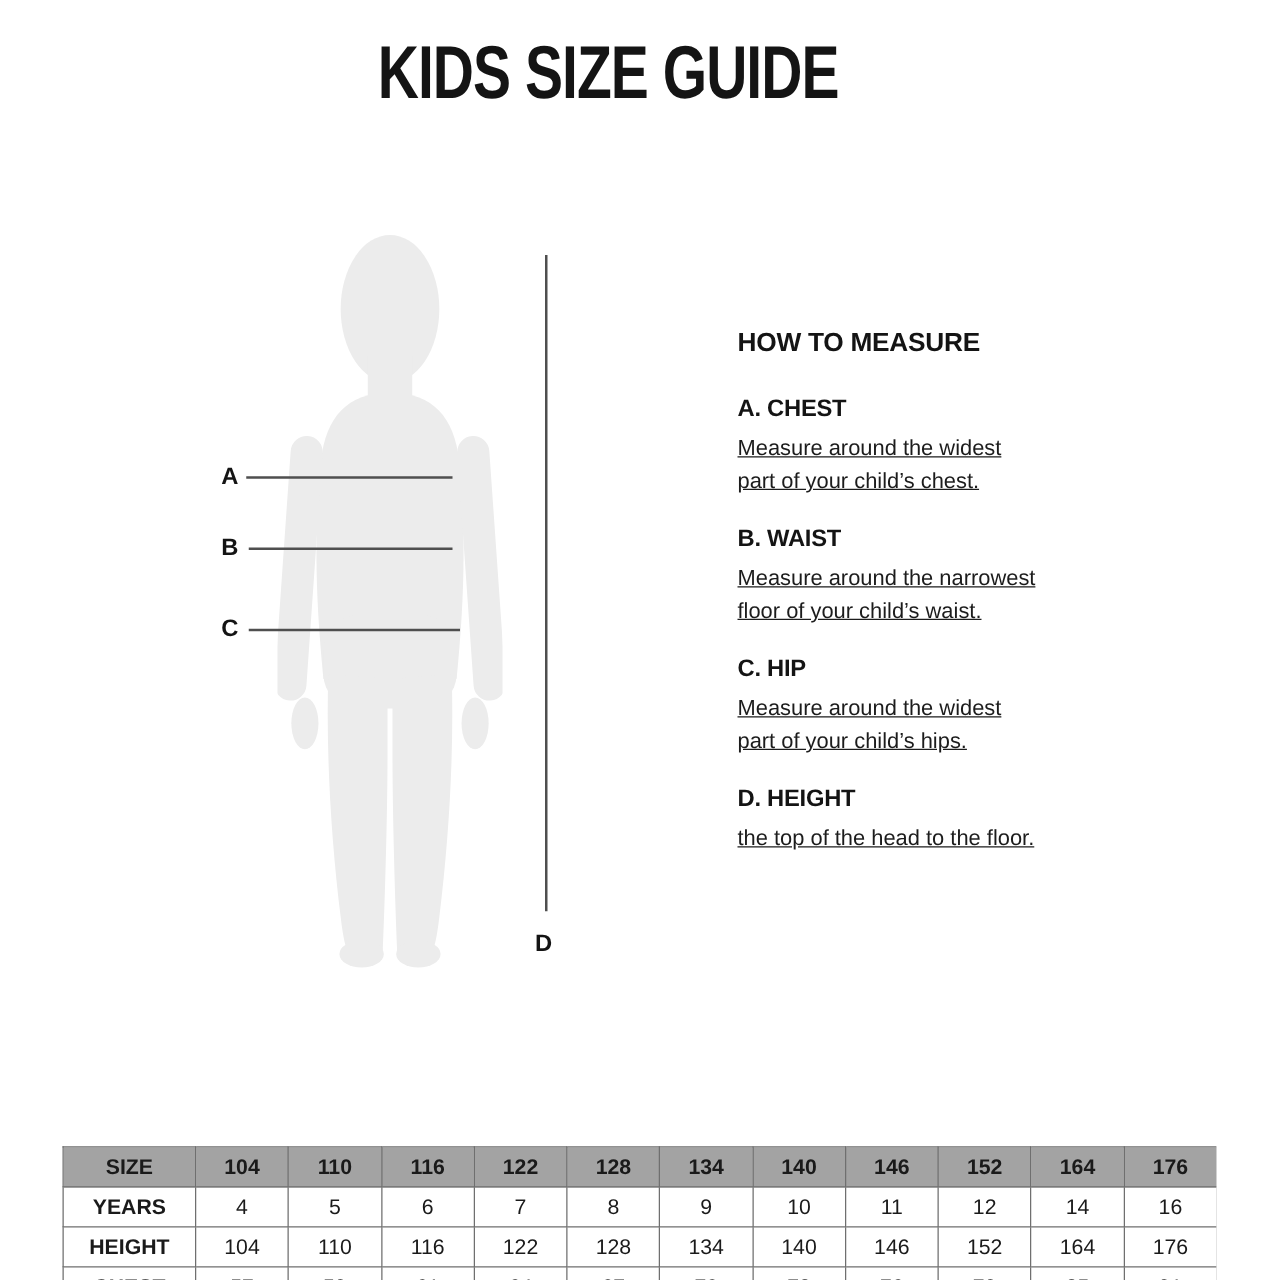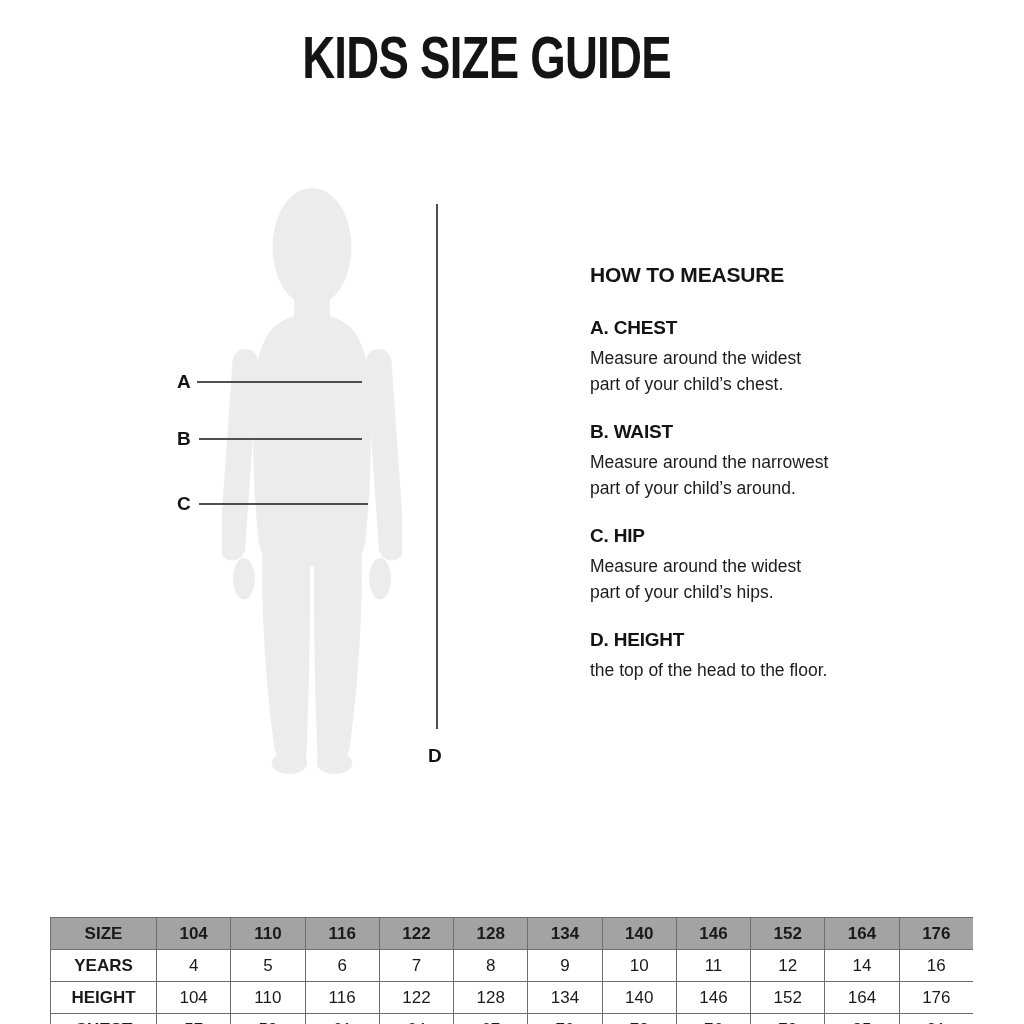--- a/index.html
+++ b/index.html
@@ -37,21 +37,21 @@
   .measure{position:absolute;left:590px;top:263px;width:300px;}
   .measure h2{
     margin:0 0 30px 0;font-size:21px;line-height:24px;font-weight:bold;
     letter-spacing:-0.2px;color:#141414;
   }
   .m-section{margin:0 0 24px 0;}
   .m-section .m-label{
     font-weight:bold;font-size:19px;line-height:22px;margin:0 0 6px 0;
     letter-spacing:-0.2px;color:#141414;
   }
-  .m-section p{margin:0;font-size:17.5px;line-height:26px;color:#1c1c1c;}
+  .m-section p{margin:0;font-size:17.5px;line-height:26px;color:#1c1c1c;text-decoration:underline;}
 
   
   .size-table-wrap{position:absolute;left:50px;top:917px;width:924px;}
   table.size-table{
     width:100%;border-collapse:collapse;table-layout:fixed;
     font-size:17px;color:#1a1a1a;
   }
   table.size-table th,table.size-table td{
     border:1.5px solid #6f6f6f;text-align:center;
     height:31px;padding:0;font-weight:normal;
@@ -98,21 +98,21 @@
 
     <div class="m-section">
       <div class="m-label">A. CHEST</div>
       <p>Measure around the widest</p>
       <p>part of your child’s chest.</p>
     </div>
 
     <div class="m-section">
       <div class="m-label">B. WAIST</div>
       <p>Measure around the narrowest</p>
-      <p>part of your child’s around.</p>
+      <p>floor of your child’s waist.</p>
     </div>
 
     <div class="m-section">
       <div class="m-label">C. HIP</div>
       <p>Measure around the widest</p>
       <p>part of your child’s hips.</p>
     </div>
 
     <div class="m-section">
       <div class="m-label">D. HEIGHT</div>

